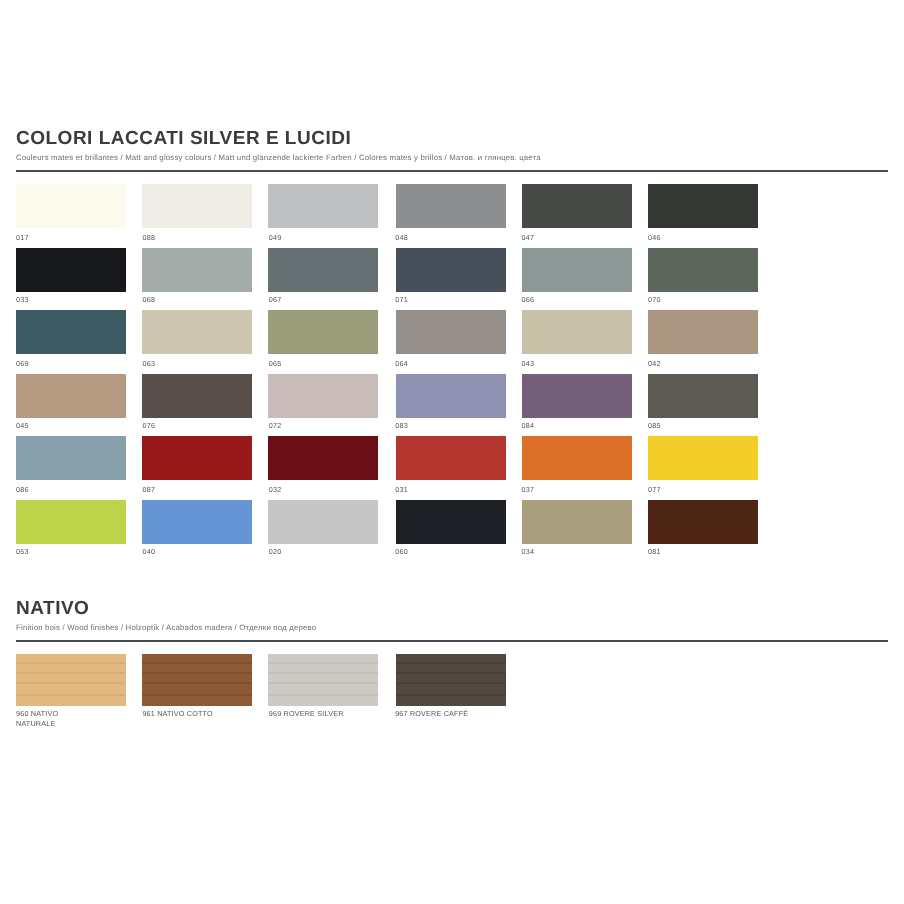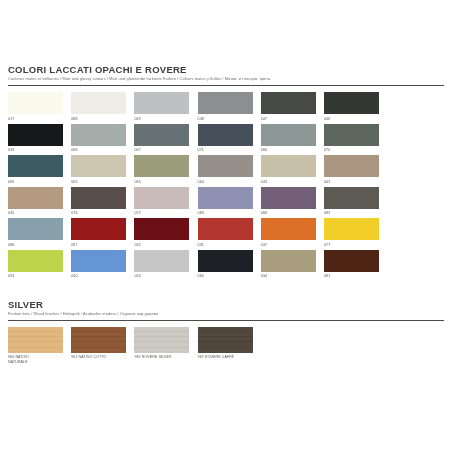--- a/index.html
+++ b/index.html
@@ -99,21 +99,21 @@
   .top-pad { height: 64px; }
 </style>
 </head>
 <body>
 
 <div class="page">
 
   <div class="top-pad"></div>
 
   <div class="section">
-    <div class="section-title">COLORI LACCATI OPACHI E ROVERE</div>
+    <div class="section-title">COLORI LACCATI SILVER E LUCIDI</div>
     <div class="section-sub">Couleurs mates et brillantes  / Matt and glossy colours / Matt und glänzende lackierte Farben / Colores mates y brillos / Матов. и глянцев. цвета</div>
     <hr class="rule">
 
     <div class="grid" id="laccati-grid">
         <div class="swatch-cell">
           <div class="swatch" style="background: rgb(252, 250, 237);"></div>
           <div class="swatch-label">017</div>
         </div>
         <div class="swatch-cell">
           <div class="swatch" style="background: rgb(240, 236, 230);"></div>
@@ -254,21 +254,21 @@
         <div class="swatch-cell">
           <div class="swatch" style="background: rgb(78, 37, 21);"></div>
           <div class="swatch-label">081</div>
         </div>
       </div>
   </div>
 
   <div class="spacer-lg"></div>
 
   <div class="section">
-    <div class="section-title">SILVER</div>
+    <div class="section-title">NATIVO</div>
     <div class="section-sub">Finition bois / Wood finishes / Holzoptik / Acabados madera / Отделки под дерево</div>
     <hr class="rule">
 
     <div class="wood-grid" id="essenze-grid">
         <div class="wood-cell">
           <div class="wood-swatch" style="background: rgb(226, 184, 128);">
             <div class="grain" style="top: 4px; background: rgb(199, 154, 95);"></div>
             <div class="grain" style="top: 9px; background: rgb(199, 154, 95);"></div>
             <div class="grain" style="top: 14px; background: rgb(199, 154, 95);"></div>
             <div class="grain" style="top: 20px; background: rgb(199, 154, 95);"></div>

